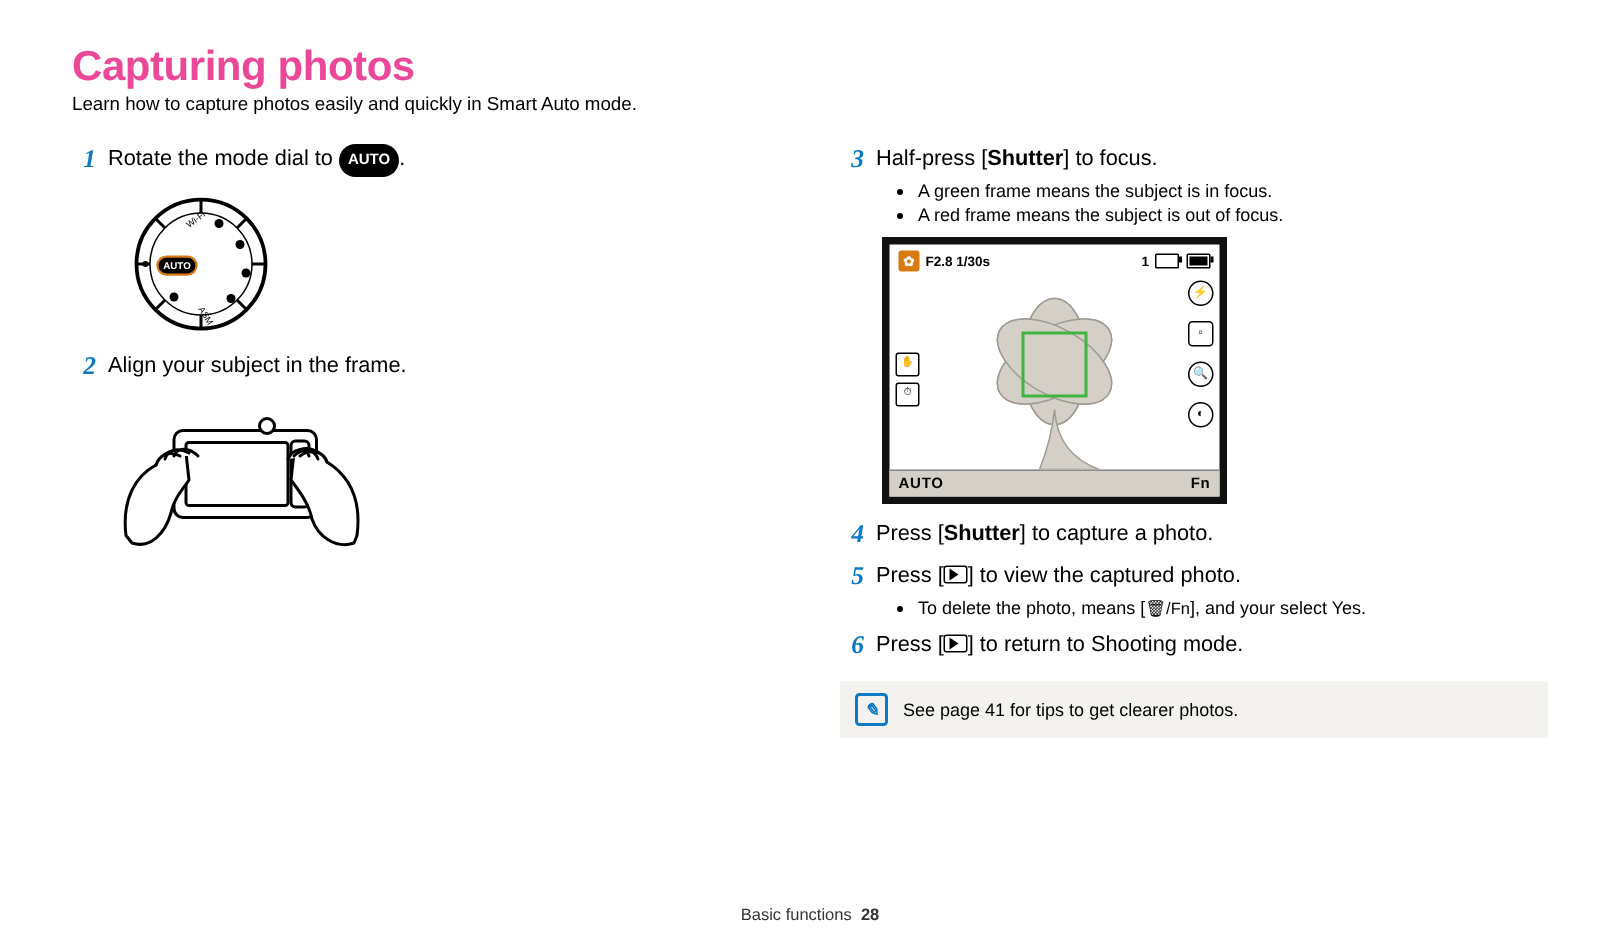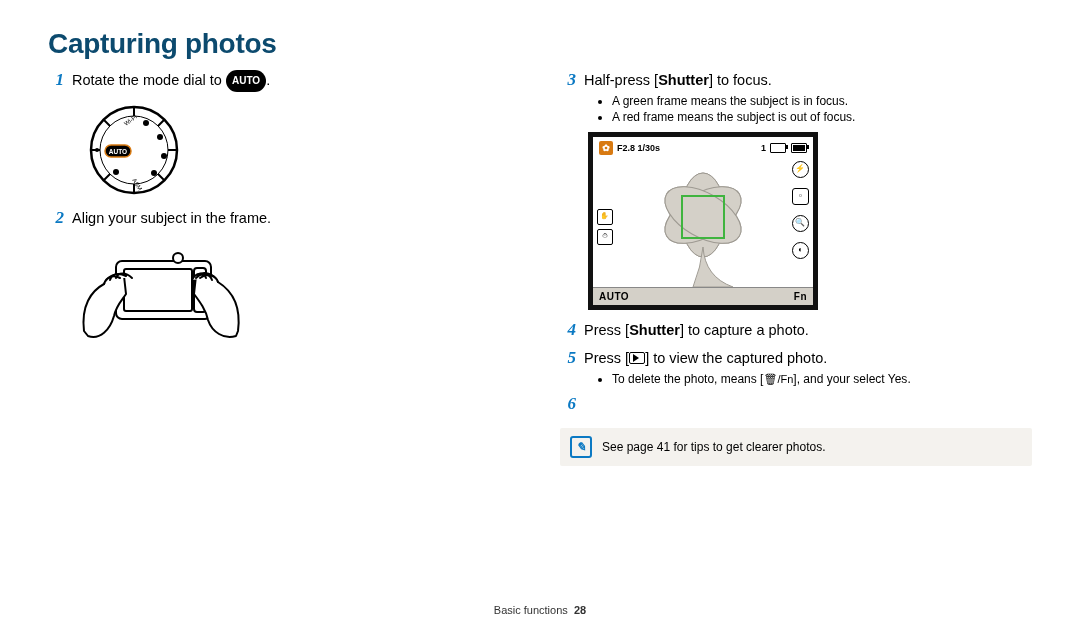--- a/index.html
+++ b/index.html
@@ -1,17 +1,17 @@
 <!DOCTYPE html>
 <html><head>
 <meta charset="utf-8">
 <style>
   html,body{margin:0;padding:0;font-family:"Segoe UI",Arial, sans-serif;background:#fff;color:#000}
   .page{width:1080px;height:630px;position:relative;box-sizing:border-box;padding:28px 48px 0 48px}
-  h1{color:#0c4a6e;margin:0 0 2px 0;font-size:28px;font-weight:700;letter-spacing:-0.3px}
+  h1{color:#ec4899;margin:0 0 2px 0;font-size:28px;font-weight:700;letter-spacing:-0.3px}
   .subtitle{font-size:12.5px;margin:0 0 12px 0}
   .cols{display:flex;gap:40px}
   .col{flex:1;min-width:0}
   .step{display:flex;gap:8px;margin:8px 0 4px 0}
   .step-num{color:#0b79c3;font-style:italic;font-weight:600;font-size:17px;width:16px;flex:none;text-align:right;line-height:20px;font-family:Georgia,serif}
   .step-text{font-size:14.5px;line-height:20px}
   .step-text .bold{font-weight:700}
   .sub-bullets{margin:4px 0 8px 52px;padding:0}
   .sub-bullets li{font-size:12px;list-style:disc;margin:2px 0}
   .illus-wrap{margin:8px 0 8px 28px}
@@ -41,20 +41,21 @@
   
   .dial{width:100px;height:100px;position:relative;margin-left:8px}
   
   .hands{width:170px;height:120px}
 </style>
 </head>
 <body>
 
 <div class="page">
   <h1>Capturing photos</h1>
+  <p class="subtitle">Learn how to capture photos easily and quickly in Smart Auto mode.</p>
 
   <div class="cols">
 
     <div class="col">
       <div class="step">
         <span class="step-num">1</span>
         <span class="step-text">
           <span>Rotate the mode dial to </span><span class="auto-pill">AUTO</span><span>.</span>
         </span>
       </div>
@@ -181,20 +182,23 @@
         </span>
       </div>
       <ul class="sub-bullets">
         <li>
           <span>To delete the photo, means [</span><span class="trashfn">🗑/Fn</span><span>], and your select </span><span class="bold">Yes</span><span>.</span>
         </li>
       </ul>
 
       <div class="step">
         <span class="step-num">6</span>
+        <span class="step-text">
+          <span>Press [</span><span class="play-box"></span><span>] to return to Shooting mode.</span>
+        </span>
       </div>
 
       <div class="tip">
         <span class="tip-icon">✎</span>
         <span>See page 41 for tips to get clearer photos.</span>
       </div>
     </div>
   </div>
 
   <div class="footer">

